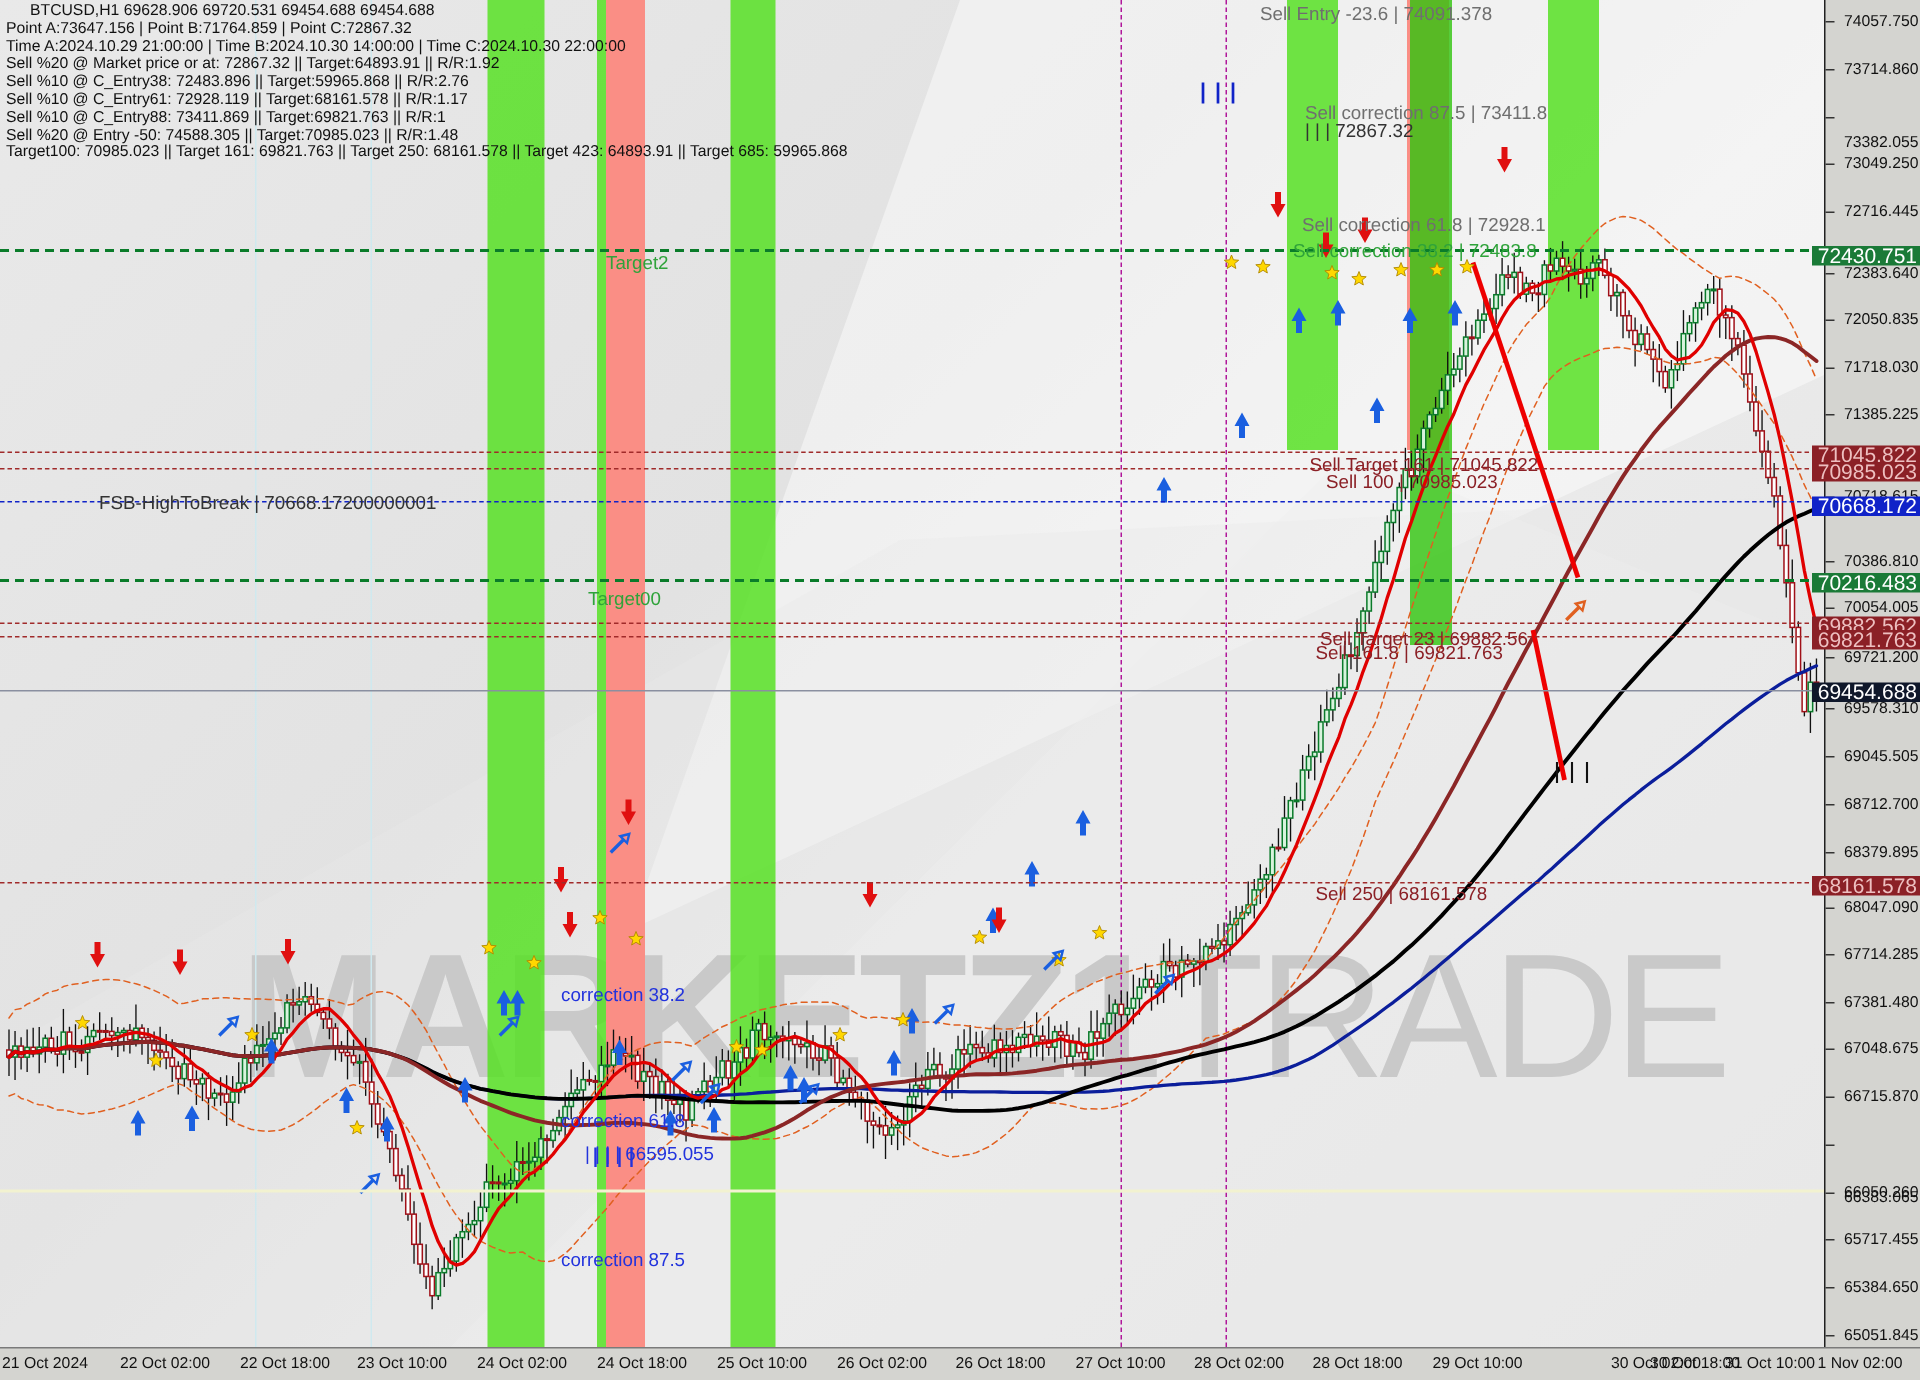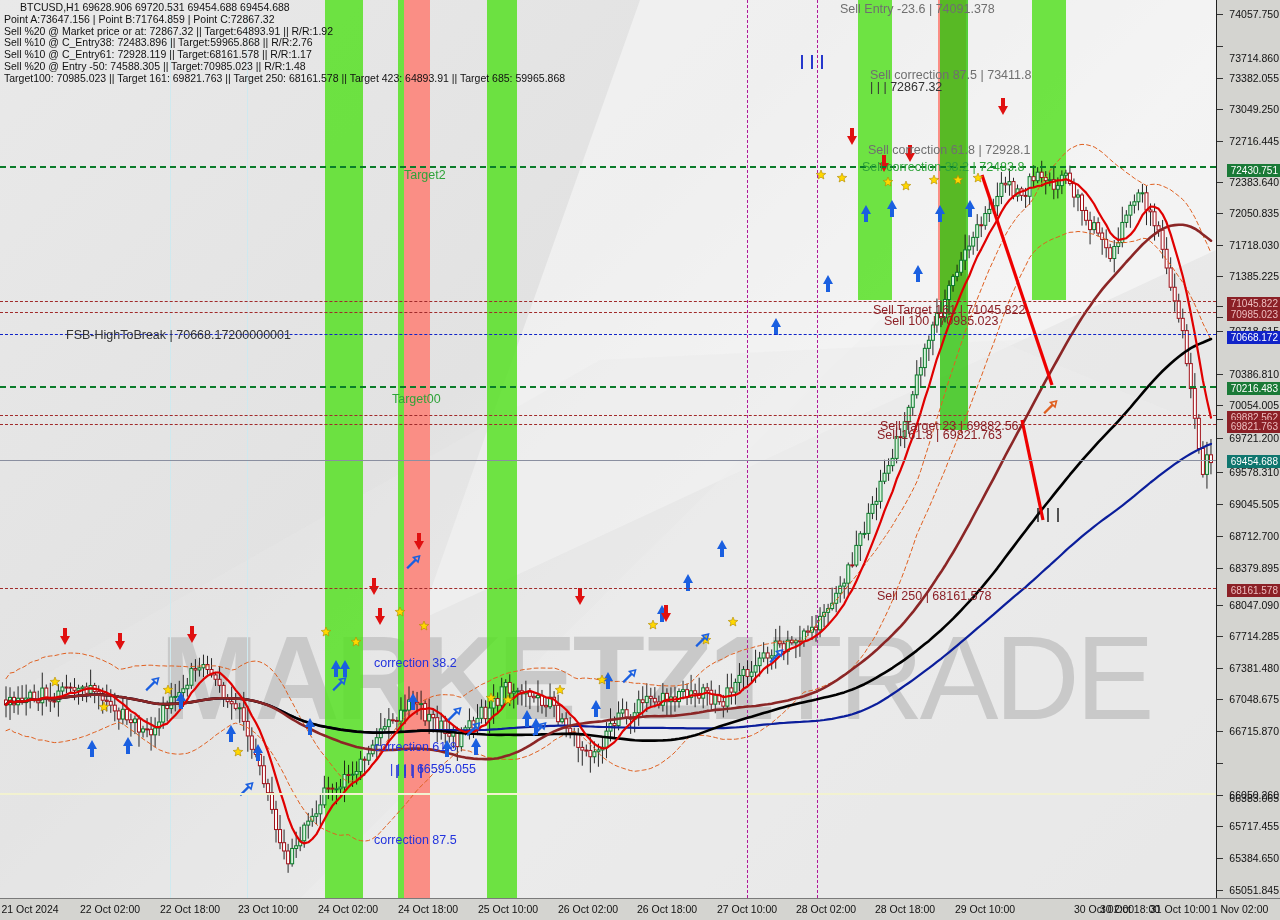--- a/index.html
+++ b/index.html
@@ -24,26 +24,26 @@
   
   #hdr{position:absolute;left:4px;top:2px;z-index:40;font-size:10.5px;color:#111;
        line-height:11.8px;white-space:nowrap;font-family:"Liberation Sans",sans-serif;}
   #hdr .l0{padding-left:16px;}
   #hdr div{height:11.8px;}
 
   
   .ptick{position:absolute;right:2px;font-size:10.5px;color:#111;white-space:nowrap;
          font-family:"Liberation Sans",sans-serif;}
   .pdash{position:absolute;left:0;width:6px;border-top:1px solid #333;}
-  .chip{position:absolute;right:0px;font-size:10px;padding:1px 3px 1px 4px;white-space:nowrap;
+  .chip{position:absolute;right:0px;font-size:14px;padding:1px 3px 1px 4px;white-space:nowrap;
         font-family:"Liberation Sans",sans-serif;line-height:11px;}
   .chip.green{background:#1a7a37;color:#fff;}
   .chip.red{background:#8b2026;color:#eebfc0;}
   .chip.blue{background:#1023c8;color:#fff;}
-  .chip.black{background:#0f766e;color:#fff;}
+  .chip.black{background:#0f172a;color:#fff;}
 
   .ttick{position:absolute;top:4px;font-size:10.5px;color:#111;white-space:nowrap;
          transform:translateX(-50%);font-family:"Liberation Sans",sans-serif;}
 
   
   .hline{position:absolute;left:0;width:1216px;height:0;}
   .hline.dgreen{border-top:2px dashed #0a7c2a;}
   .hline.dred{border-top:1px dashed #a02a2a;}
   .hline.dblue{border-top:1px dashed #1023c8;}
   .hline.solidgray{border-top:1px solid #8a8fa0;}
@@ -826,35 +826,37 @@
         <div class="lbl green" style="left: 392px; top: 392px;">Target00</div>
         <div class="lbl blue" style="left: 374px; top: 656px;">correction 38.2</div>
         <div class="lbl blue" style="left: 374px; top: 740px;">correction 61.8</div>
         <div class="lbl blue" style="left: 390px; top: 762px;">| | | | 66595.055</div>
         <div class="lbl blue" style="left: 374px; top: 833px;">correction 87.5</div>
       </div>
 
     <div id="hdr" class="nosel">
       <div class="l0">BTCUSD,H1  69628.906 69720.531 69454.688 69454.688</div>
       <div>Point A:73647.156 |  Point B:71764.859 |  Point C:72867.32</div>
+      <div>Time A:2024.10.29 21:00:00 |  Time B:2024.10.30 14:00:00 |  Time C:2024.10.30 22:00:00</div>
       <div>Sell %20 @ Market price or at: 72867.32 ||  Target:64893.91 ||  R/R:1.92</div>
       <div>Sell %10 @ C_Entry38: 72483.896 ||  Target:59965.868 ||  R/R:2.76</div>
       <div>Sell %10 @ C_Entry61: 72928.119 ||  Target:68161.578 ||  R/R:1.17</div>
+      <div>Sell %10 @ C_Entry88: 73411.869 ||  Target:69821.763 ||  R/R:1</div>
       <div>Sell %20 @ Entry -50: 74588.305 ||  Target:70985.023 ||  R/R:1.48</div>
       <div>Target100: 70985.023 ||  Target 161: 69821.763 ||  Target 250: 68161.578 ||  Target 423: 64893.91 ||  Target 685: 59965.868</div>
     </div>
   </div>
 
   <div id="priceaxis">
       <div class="pdash" style="top: 14px;"></div>
       <div class="ptick" style="top: 8px;">74057.750</div>
       <div class="pdash" style="top: 46px;"></div>
-      <div class="ptick" style="top: 52px;">73714.860</div>
+      <div class="ptick" style="top: 40px;">73714.860</div>
       <div class="pdash" style="top: 78px;"></div>
-      <div class="ptick" style="top: 72px;">73382.055</div>
+      <div class="ptick" style="top: 89px;">73382.055</div>
       <div class="pdash" style="top: 109px;"></div>
       <div class="ptick" style="top: 103px;">73049.250</div>
       <div class="pdash" style="top: 141px;"></div>
       <div class="ptick" style="top: 135px;">72716.445</div>
       <div class="pdash" style="top: 182px;"></div>
       <div class="ptick" style="top: 176px;">72383.640</div>
       <div class="pdash" style="top: 213px;"></div>
       <div class="ptick" style="top: 207px;">72050.835</div>
       <div class="pdash" style="top: 245px;"></div>
       <div class="ptick" style="top: 239px;">71718.030</div>

